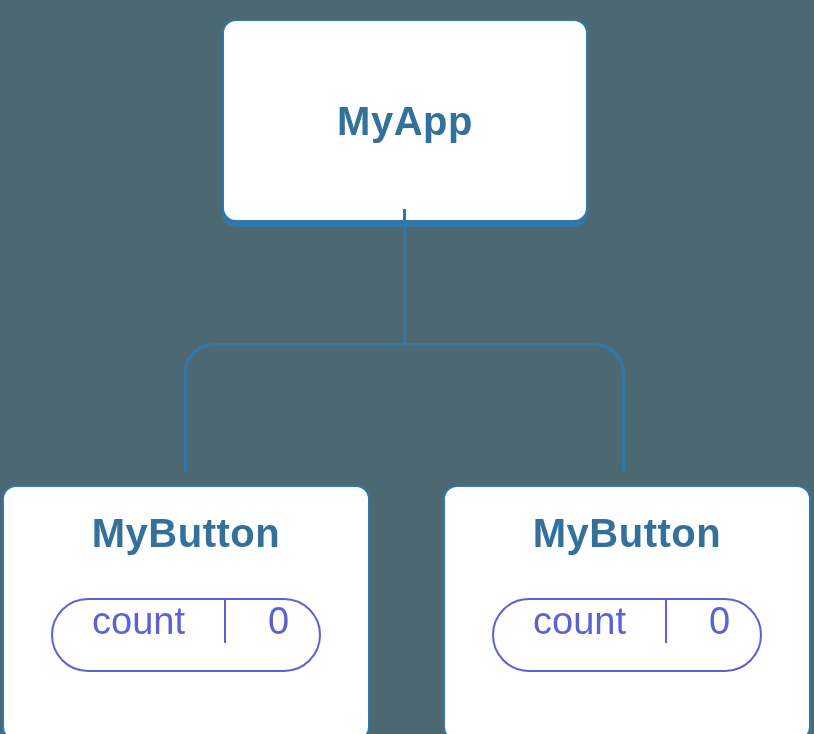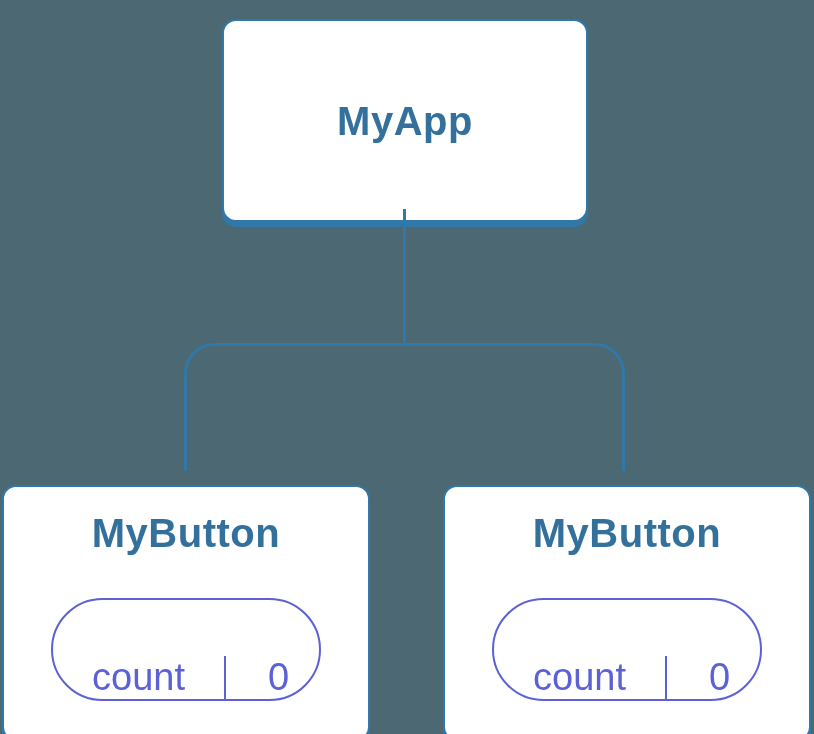--- a/index.html
+++ b/index.html
@@ -70,26 +70,26 @@
     top: 470px;
     width: 368px;
     height: 256px;
     padding-top: 23px;
   }
   .child-left  { left: 2px; }
   .child-right { left: 443px; }
   .pill {
     margin-top: 42px;
     width: 270px;
-    height: 103px;
+    height: 74px;
     border: 2.5px solid var(--state);
     border-radius: 60px;
     background: var(--boxbg);
     display: flex;
-    align-items: flex-end;
+    align-items: flex-start;
     overflow: hidden;
     gap: 12px;
   }
   .pill-key, .pill-value {
     display: flex;
     align-items: center;
     justify-content: center;
     color: var(--state);
     font-size: 38px;
     font-weight: 400;

